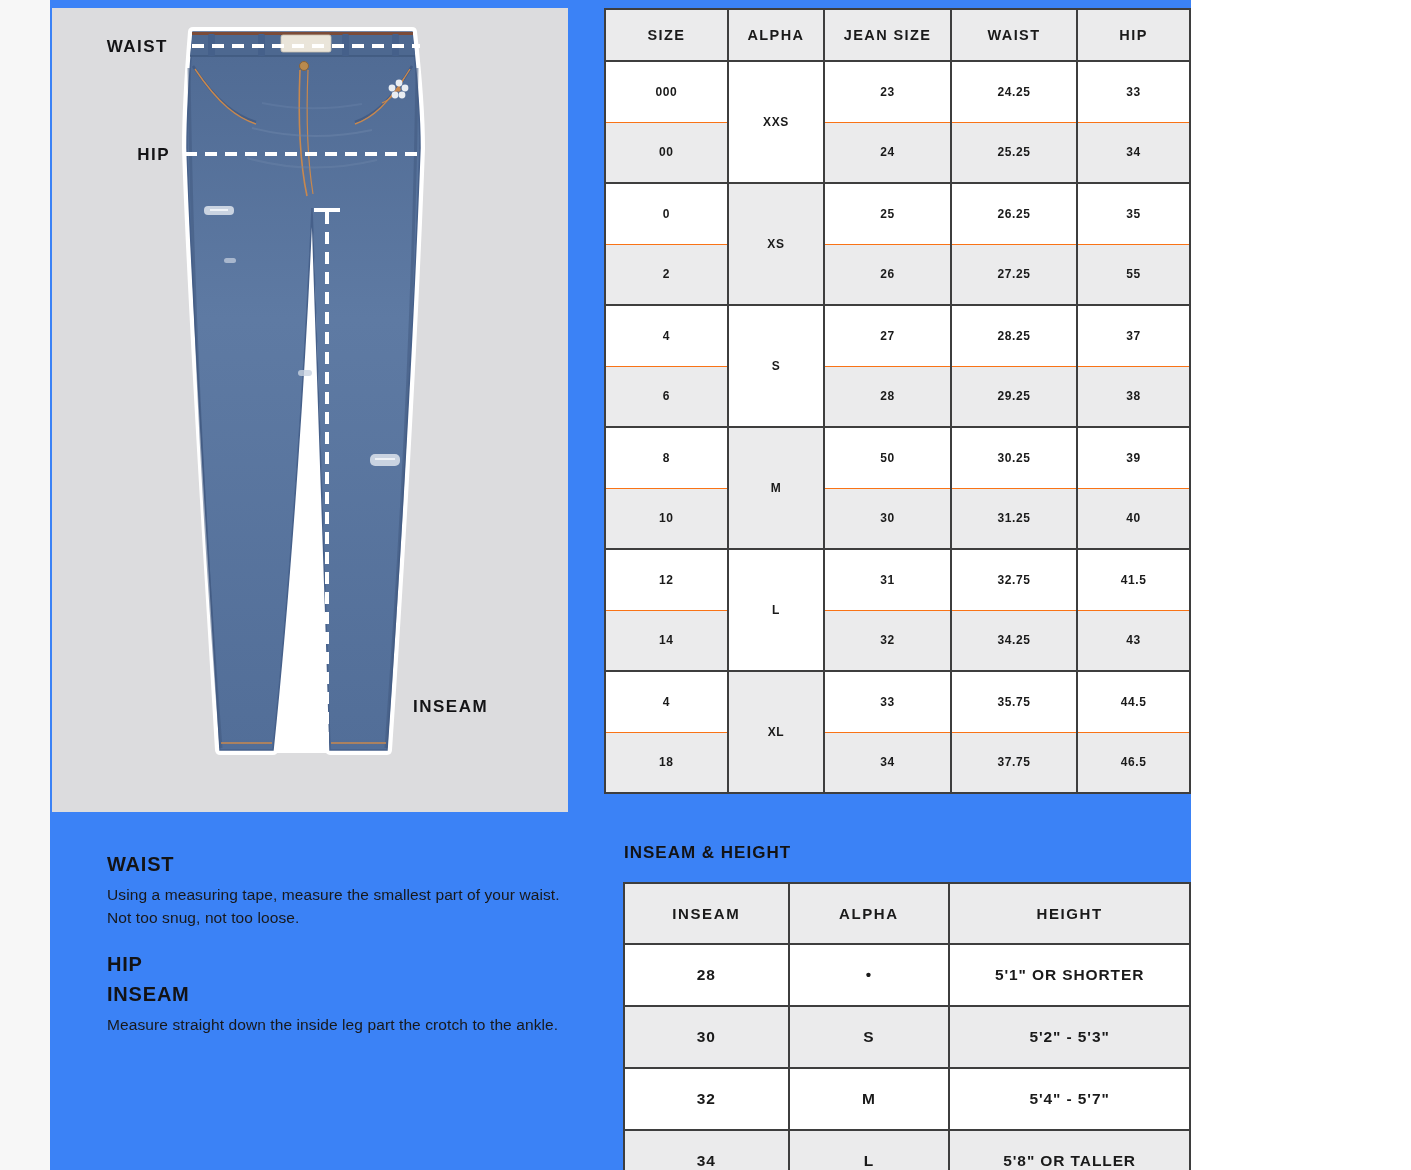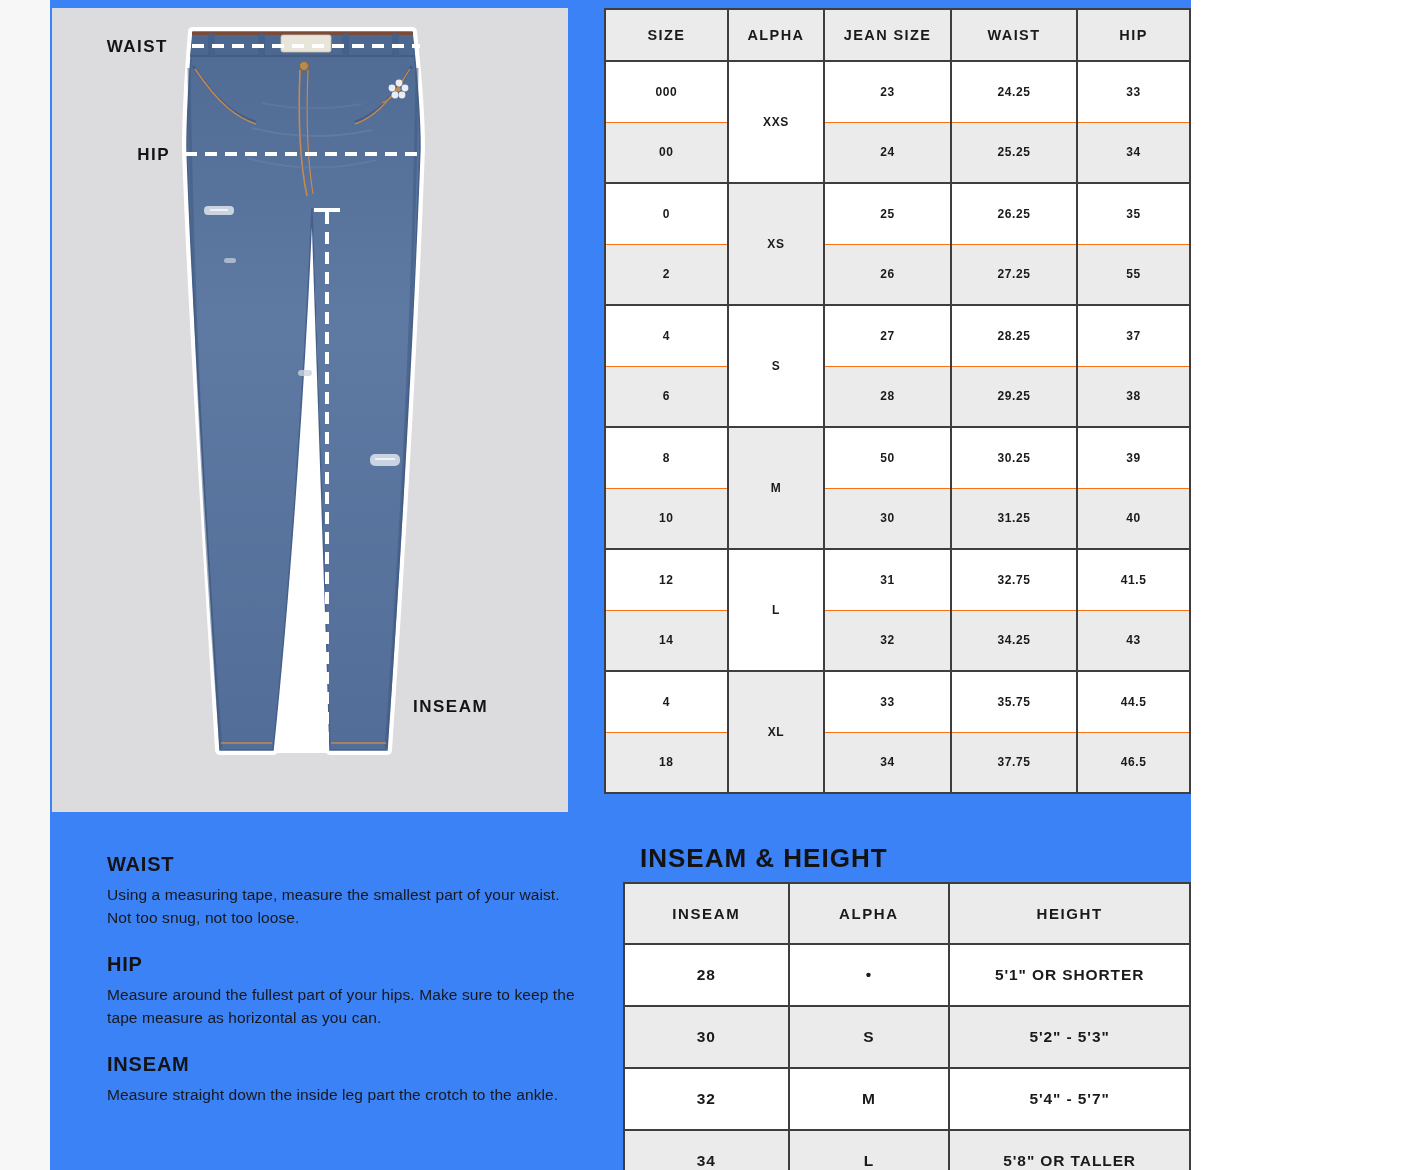--- a/index.html
+++ b/index.html
@@ -37,21 +37,21 @@
   tr.g-second td { border-top:1px solid #f97316; }
   td.alpha-light { background:#ffffff; }
   td.alpha-gray  { background:#ebebec; }
 
   
   .measure-guide { position:absolute; left:107px; top:853px; width:470px; }
   .mg-title { margin:0 0 7px 0; font-size:20px; font-weight:bold; letter-spacing:0.8px; color:#131315; }
   .mg-body  { margin:0 0 24px 0; font-size:15.5px; font-weight:normal; line-height:23px; letter-spacing:0.1px; color:#18181a; }
 
   
-  .ih-title { position:absolute; left:640px; top:843px; font-size:26px; font-weight:bold; letter-spacing:1px; color:#131315; }
+  .ih-title { position:absolute; left:624px; top:843px; font-size:17px; font-weight:bold; letter-spacing:1px; color:#131315; }
   table.ih-table {
     position:absolute; left:623px; top:882px;
     border-collapse:collapse; table-layout:fixed;
     border:2px solid #3e3e3e; background:#fff;
   }
   table.ih-table th, table.ih-table td {
     text-align:center; vertical-align:middle;
     border:2px solid #3e3e3e; padding:0;
   }
   table.ih-table thead tr { height:61px; background:#ebebec; }
@@ -242,21 +242,20 @@
         <td>37.75</td>
         <td>46.5</td>
       </tr>
     </tbody>
   </table>
 
   <div class="measure-guide">
     <h3 class="mg-title">WAIST</h3>
     <p class="mg-body">Using a measuring tape, measure the smallest part of your waist. Not too snug, not too loose.</p>
     <h3 class="mg-title">HIP</h3>
-    <p class="mg-body">Measure around the fullest part of your hips. Make sure to keep the tape measure as horizontal as you can.</p>
     <h3 class="mg-title">INSEAM</h3>
     <p class="mg-body">Measure straight down the inside leg part the crotch to the ankle.</p>
   </div>
 
   <div class="ih-title">INSEAM &amp; HEIGHT</div>
   <table class="ih-table">
     <colgroup>
         <col style="width:207px">
         <col style="width:205px">
         <col style="width:311px">

